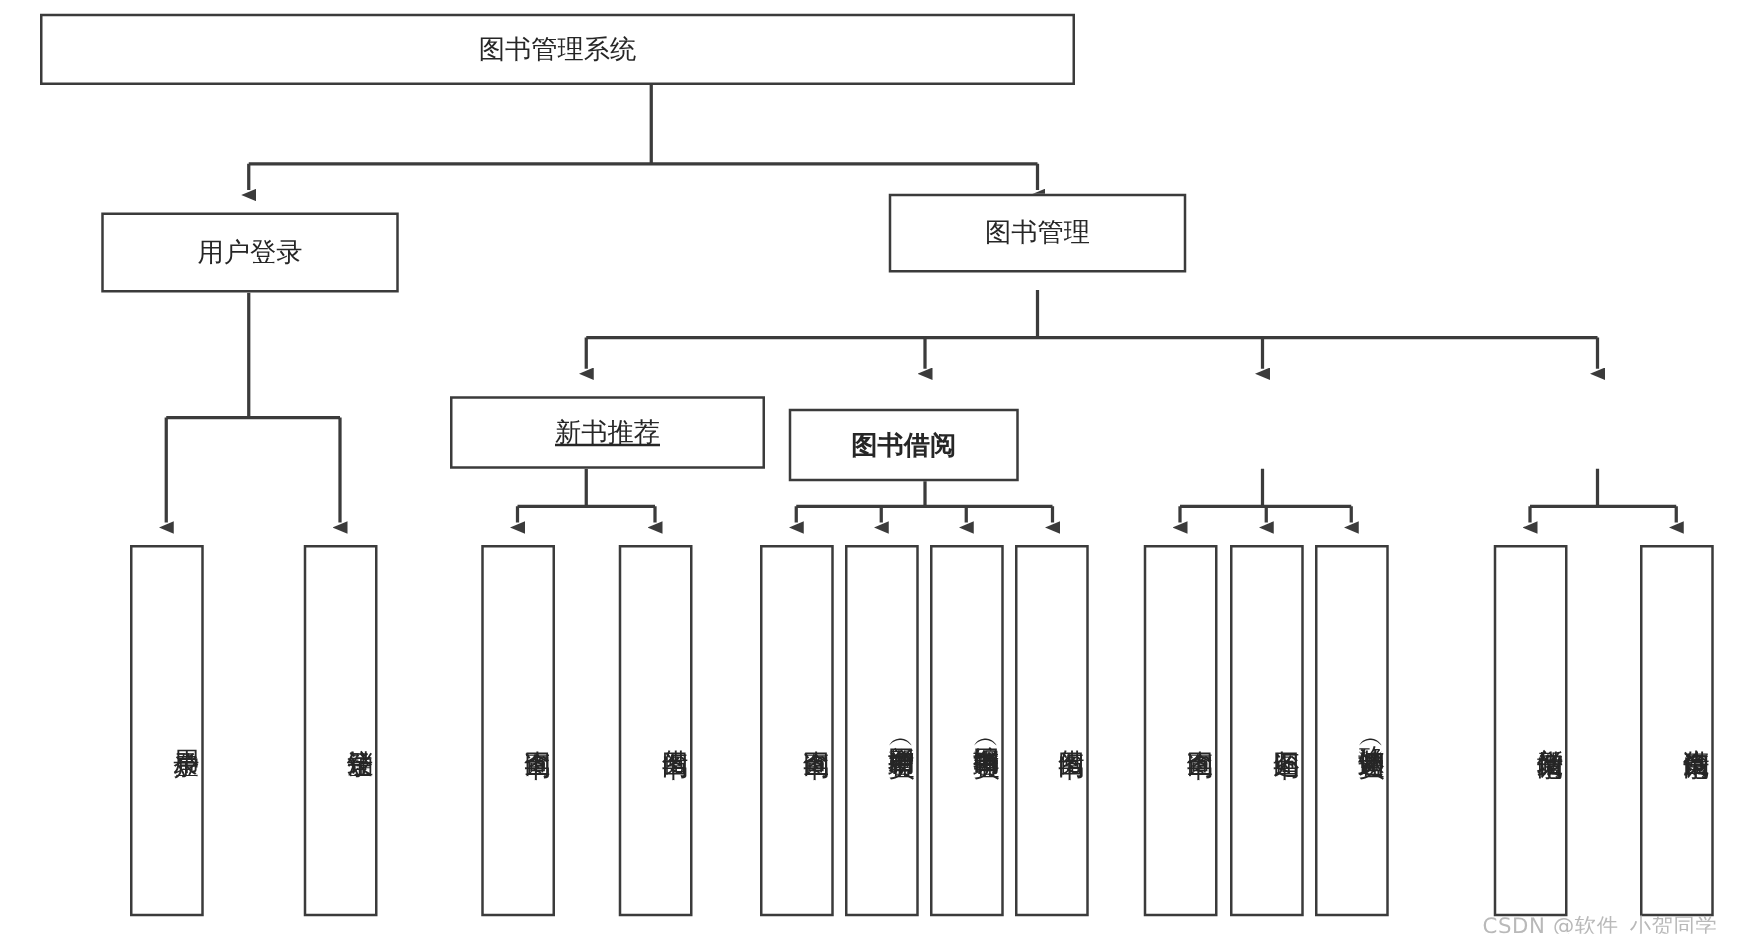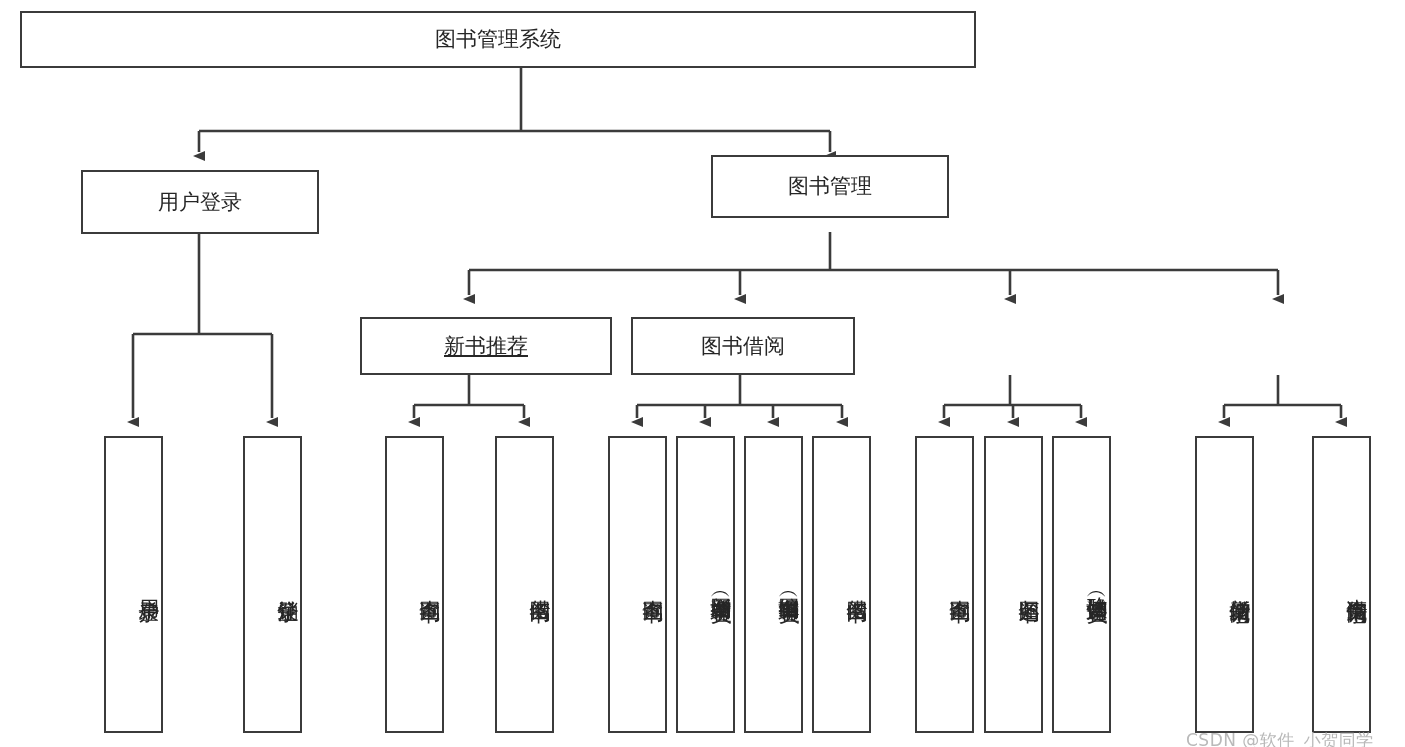--- a/index.html
+++ b/index.html
@@ -122,35 +122,35 @@
       <path d="M1013,405 L1013,418" marker-end="url(#arrowhead)"></path>
       <path d="M1081,405 L1081,418" marker-end="url(#arrowhead)"></path>
 
       <path d="M1278,375 L1278,405"></path>
       <path d="M1224,405 L1341,405"></path>
       <path d="M1224,405 L1224,418" marker-end="url(#arrowhead)"></path>
       <path d="M1341,405 L1341,418" marker-end="url(#arrowhead)"></path>
     </g>
   </svg>
 
-  <div class="node root" style="left:20px; top:11px; width:956px; height:57px;text-align:center;">
+  <div class="node root" style="left:32px; top:11px; width:828px; height:57px;text-align:center;">
     <span class="label">图书管理系统</span>
   </div>
 
   <div class="node h" style="left:81px; top:170px; width:238px; height:64px;">
     <span class="label">用户登录</span>
   </div>
   <div class="node h" style="left:711px; top:155px; width:238px; height:63px;text-align:center;">
     <span class="label">图书管理</span>
   </div>
 
   <div class="node h" style="left:360px; top:317px; width:252px; height:58px;text-decoration:underline;">
     <span class="label">新书推荐</span>
   </div>
-  <div class="node h" style="left:631px; top:317px; width:224px; height:58px;">
+  <div class="node h" style="left:631px; top:327px; width:184px; height:58px;font-weight:bold;">
     <span class="label">图书借阅</span>
   </div>
 
   <div class="node v" style="left:104px; top:436px; width:59px; height:297px;">
     <span class="label">用户登录</span>
   </div>
   <div class="node v" style="left:243px; top:436px; width:59px; height:297px;">
     <span class="label">注销登录</span>
   </div>
 

